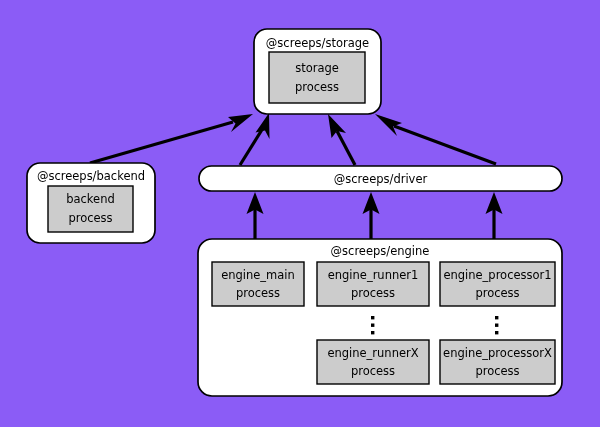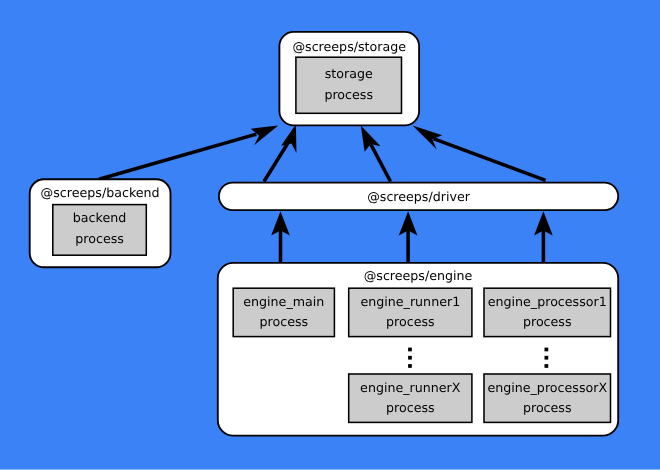--- a/index.html
+++ b/index.html
@@ -10,21 +10,21 @@
   body {
     width: 600px;
     height: 427px;
     overflow: hidden;
     font-family: "DejaVu Sans", sans-serif;
   }
   #diagram-root {
     position: relative;
     width: 600px;
     height: 427px;
-    background: #3b82f6;
+    background: #8b5cf6;
   }
   svg.diagram {
     display: block;
     width: 600px;
     height: 427px;
   }
   .pkg-box {
     fill: #ffffff;
     stroke: #000000;
     stroke-width: 1.7;

